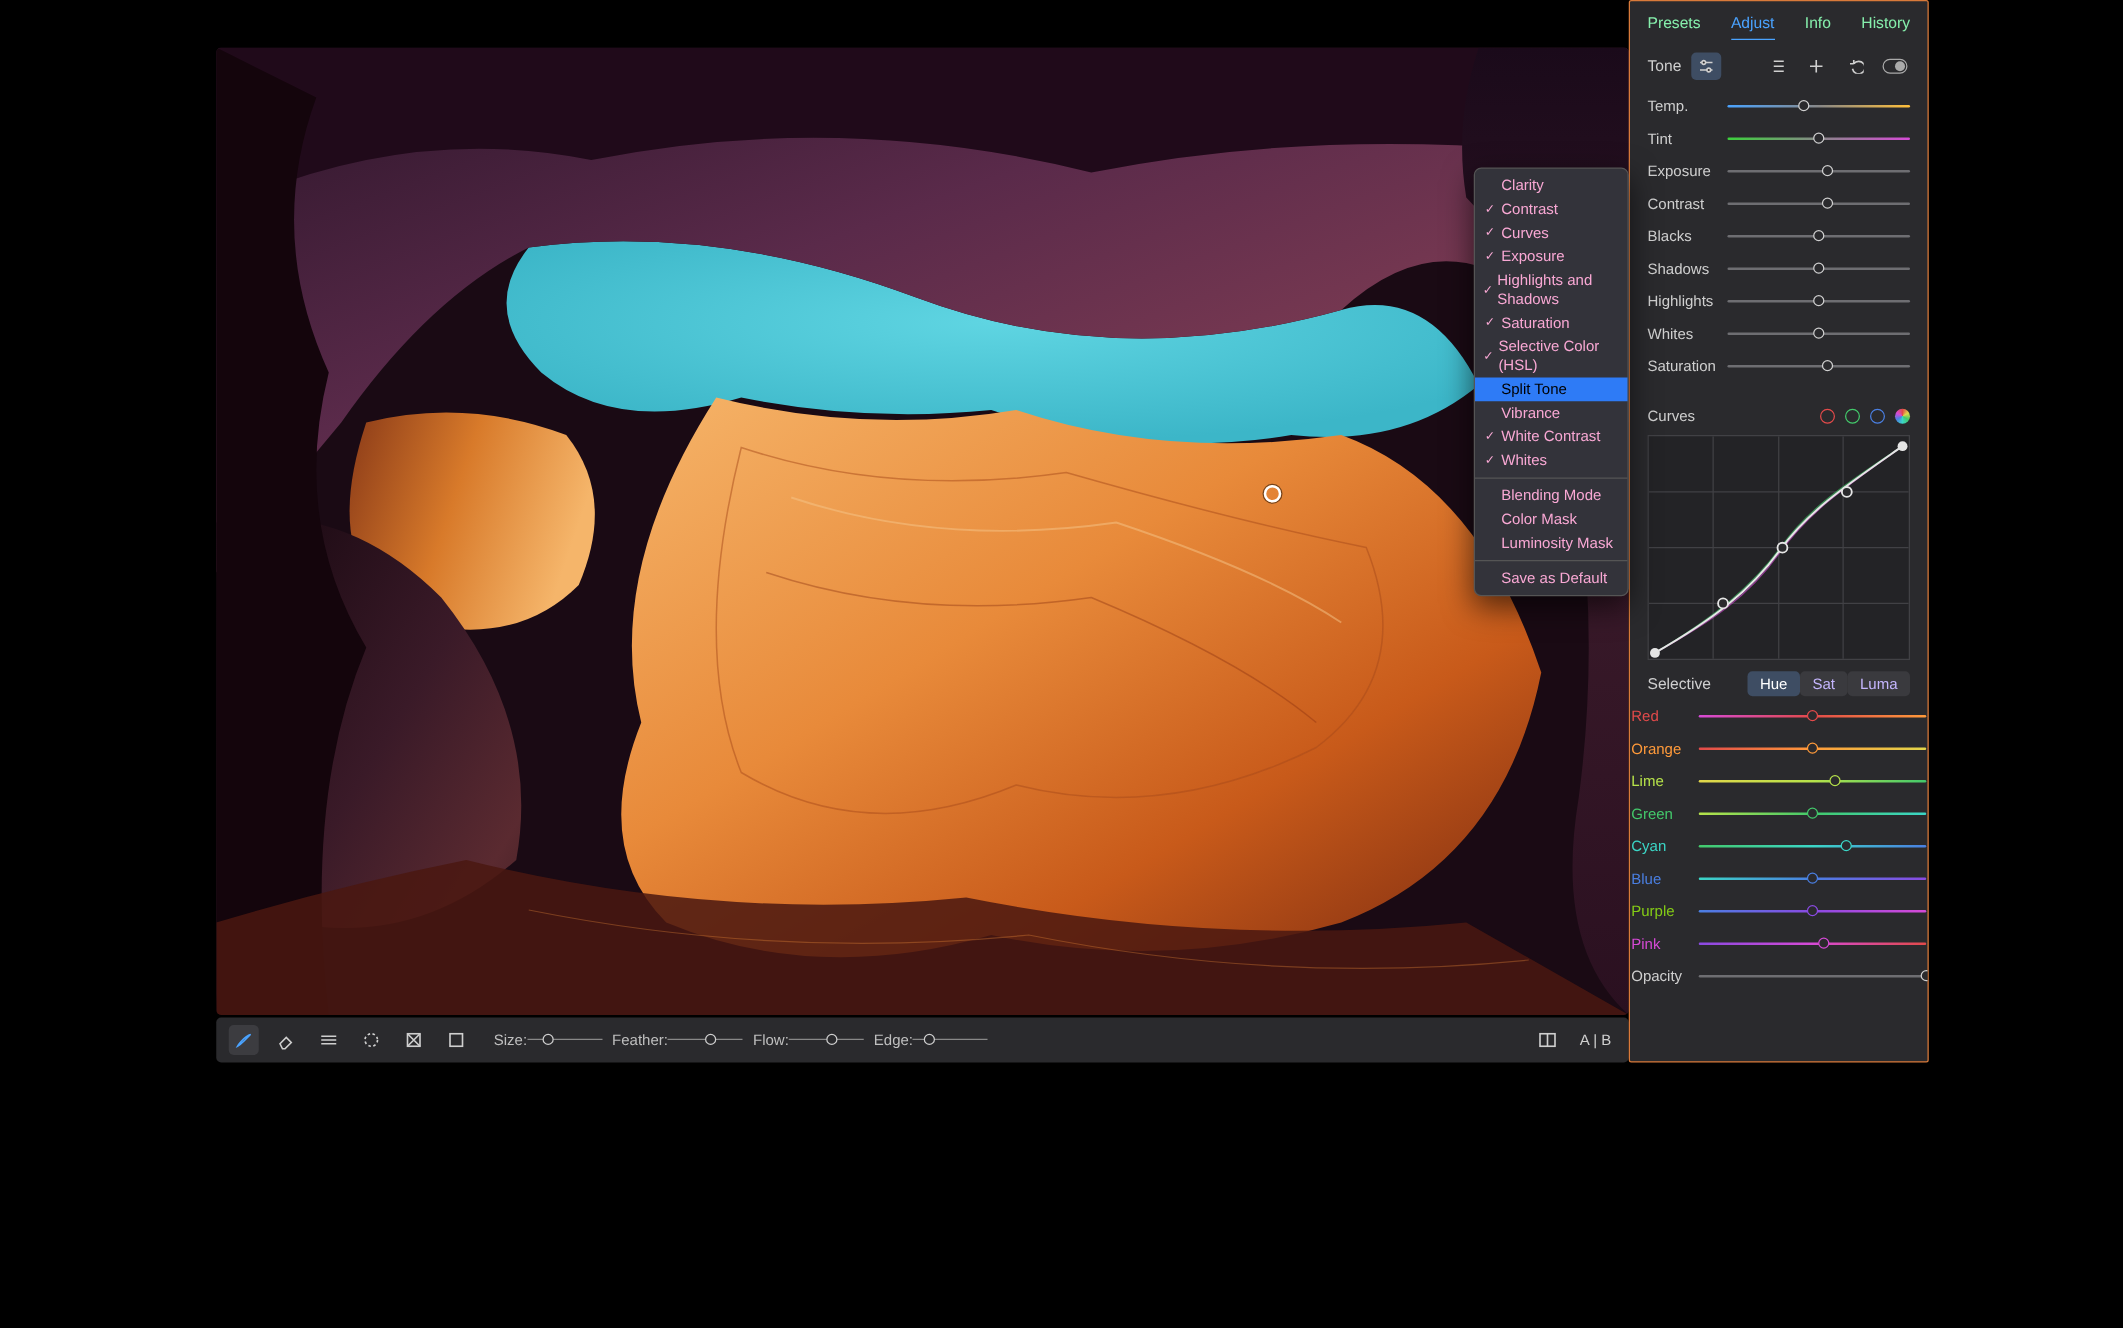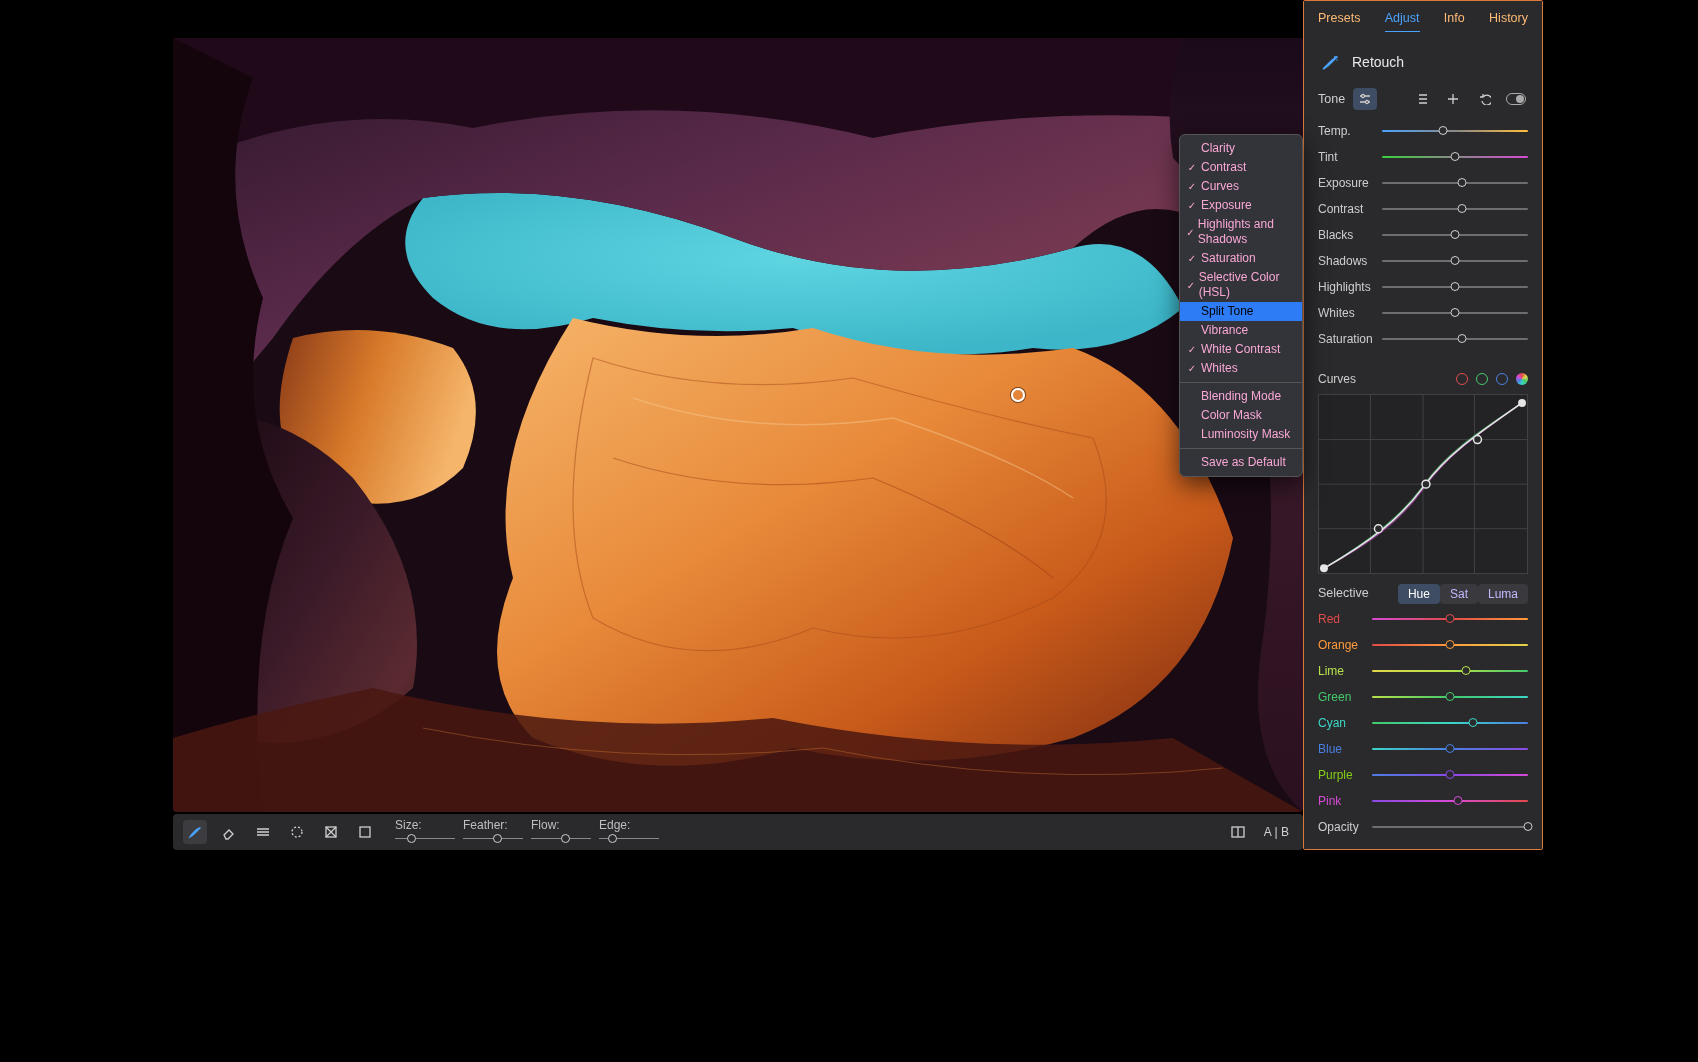--- a/index.html
+++ b/index.html
@@ -7,33 +7,33 @@
   .app { position: relative; width: 1388px; height: 850px; margin: 0 auto; }
   .stage { position: relative; width: 1148px; height: 850px; background: #000; }
   .canvas-wrap { position: absolute; left: 18px; top: 38px; right: 0; bottom: 38px; border-radius: 4px; overflow: hidden; background: #000; }
   .canvas { width: 100%; height: 100%; display: block; }
   .cursor-ring { position: absolute; width: 14px; height: 14px; border: 2px solid #fff; border-radius: 50%; left: 838px; top: 350px; box-shadow: 0 0 0 1px rgba(0,0,0,.5); }
   
   .toolbar { position: absolute; left: 18px; right: 0; bottom: 0; height: 36px; background: #2a2a2d; border-radius: 4px; display: flex; align-items: center; padding: 0 10px; gap: 10px; font-size: 12px; color: #bfbfbf; }
   .tool-btn { width: 24px; height: 24px; display: flex; align-items: center; justify-content: center; border-radius: 4px; color: #cfcfcf; cursor: pointer; }
   .tool-btn.active { background: #3c3c40; color: #4aa3ff; }
   .tool-btn.active svg { stroke: #4aa3ff; }
-  .toolbar .param { display: flex; gap: 0; margin-left: 8px; flex-direction: column; }
+  .toolbar .param { display: flex; align-items: center; gap: 0; margin-left: 8px; }
   .mini-slider { position: relative; width: 60px; height: 14px; }
   .mini-slider .track { position: absolute; left: 0; right: 0; top: 6px; height: 1px; background: #888; }
   .mini-slider .thumb { position: absolute; top: 2px; width: 9px; height: 9px; border: 1.5px solid #cfcfcf; border-radius: 50%; background: #2a2a2d; cursor: pointer; }
   .toolbar .spacer { flex: 1; }
   .tool-right { display: flex; align-items: center; gap: 10px; }
   .ab-btn { font-size: 12px; color: #cfcfcf; padding: 2px 4px; border-radius: 3px; cursor: pointer; }
   
   .sidebar { position: absolute; right: 0; top: 0; width: 240px; height: 850px; background: #2a2a2d; border: 1px solid #d97a3a; border-radius: 2px; overflow-y: auto; overflow-x: hidden; }
   .sidebar::-webkit-scrollbar { width: 6px; }
   .sidebar::-webkit-scrollbar-thumb { background: #555; border-radius: 3px; }
   .tabs { display: flex; justify-content: space-between; padding: 10px 14px 6px; font-size: 12.5px; }
-  .tab { color: #fdba74; cursor: pointer; padding-bottom: 6px; }
+  .tab { color: #86efac; cursor: pointer; padding-bottom: 6px; }
   .tab.active { color: #4aa3ff; border-bottom: 1px solid #4aa3ff; }
   .panel-title { display: flex; align-items: center; gap: 10px; padding: 12px 14px 10px; font-size: 14px; color: #e8e8e8; }
   .panel-title .brush-ic { width: 24px; height: 24px; border-radius: 50%; display:flex; align-items:center; justify-content:center; }
   .section-bar { display: flex; align-items: center; padding: 4px 14px 14px; gap: 8px; }
   .section-bar .label { font-size: 12.5px; color: #cfcfcf; margin-right: auto; }
   .sq-btn { width: 24px; height: 22px; border-radius: 4px; display:flex; align-items:center; justify-content:center; cursor:pointer; color:#cfcfcf; }
   .sq-btn.active { background: #3e4d63; }
   .adjust-list { padding: 0 14px 14px; }
   .adjust-row { display: flex; align-items: center; margin-bottom: 12px; }
   .adjust-row .lbl { width: 64px; font-size: 12px; color: #cfcfcf; }
@@ -45,21 +45,21 @@
   .curves-block { padding: 0 14px 10px; }
   .curves-head { display:flex; align-items:center; margin-bottom:8px; }
   .curves-head .lbl { font-size:12px; color:#cfcfcf; margin-right:auto; }
   .chan-dot { width:12px; height:12px; border-radius:50%; margin-left:8px; border:1.5px solid; cursor:pointer; }
   .curve-box { width:100%; height:180px; background:#232326; border:1px solid #414145; position:relative; }
   .curve-box svg { position:absolute; inset:0; }
   .selective-head { display:flex; align-items:center; padding:0 14px 10px; gap:6px; }
   .selective-head .lbl { font-size:12.5px; color:#cfcfcf; margin-right:auto; }
   .pill { font-size:12px; color:#c4b5fd; padding:3px 10px; border-radius:4px; background:#3a3a3e; cursor:pointer; }
   .pill.active { background:#3e4d63; color:#fff; }
-  .sel-row { display:flex; align-items:center; padding:0 14px; margin-bottom:12px; }
+  .sel-row { display:flex; align-items:center; padding:0 1px; margin-bottom:12px; }
   .sel-row .lbl { width:54px; font-size:12px; }
   .sel-row .slider { flex:1; height:14px; position:relative; }
   .sel-row .slider .track { position:absolute; left:0; right:0; top:6px; height:1.5px; border-radius:2px; }
   .sel-row .slider .thumb { position:absolute; top:2px; width:9px; height:9px; border-radius:50%; background:#2a2a2d; cursor:pointer; transform: translateX(-50%); }
   
   .ctx-menu { position:absolute; left:1024px; top:134px; width:124px; background:#33333a; border:1px solid #555; border-radius:6px; padding:4px 0; font-size:12px; box-shadow:0 8px 24px rgba(0,0,0,.6); z-index:50; }
   .ctx-item { display:flex; align-items:center; padding:2px 10px 2px 6px; color:#f9a8d4; cursor:pointer; line-height:15px; }
   .ctx-item .chk { width:12px; display:inline-block; text-align:center; margin-right:3px; font-size:10px; }
   .ctx-item.highlight { background:#2e7bf6; color:#000000; }
   .ctx-sep { height:1px; background:#555; margin:4px 0; }
@@ -211,30 +211,20 @@
   </div>
 
   <div class="sidebar">
     <div class="tabs" id="tabs">
         <span class="tab">Presets</span>
         <span class="tab active">Adjust</span>
         <span class="tab">Info</span>
         <span class="tab">History</span>
       </div>
 
-    <div class="panel-title">
-      <div class="brush-ic">
-        <svg width="22" height="22" viewBox="0 0 22 22" fill="none">
-            <path d="M4 18c3-1 5-3 8-6s5-5 6-6-3 1-6 4-6 6-8 8z" stroke="#4aa3ff" stroke-width="1.4"></path>
-            <circle cx="16" cy="6" r="1" fill="#4aa3ff"></circle>
-            <circle cx="18" cy="9" r="0.7" fill="#4aa3ff"></circle>
-          </svg>
-      </div>
-      <span>Retouch</span>
-    </div>
 
     <div class="section-bar">
       <span class="label">Tone</span>
       <div class="sq-btn active">
         <svg width="14" height="14" viewBox="0 0 14 14" stroke="#cfcfcf" stroke-width="1.3" fill="none">
             <path d="M2 4h10M2 10h10"></path>
             <circle cx="5" cy="4" r="1.5" fill="#2a2a2d"></circle>
             <circle cx="9" cy="10" r="1.5" fill="#2a2a2d"></circle>
           </svg>
       </div>

